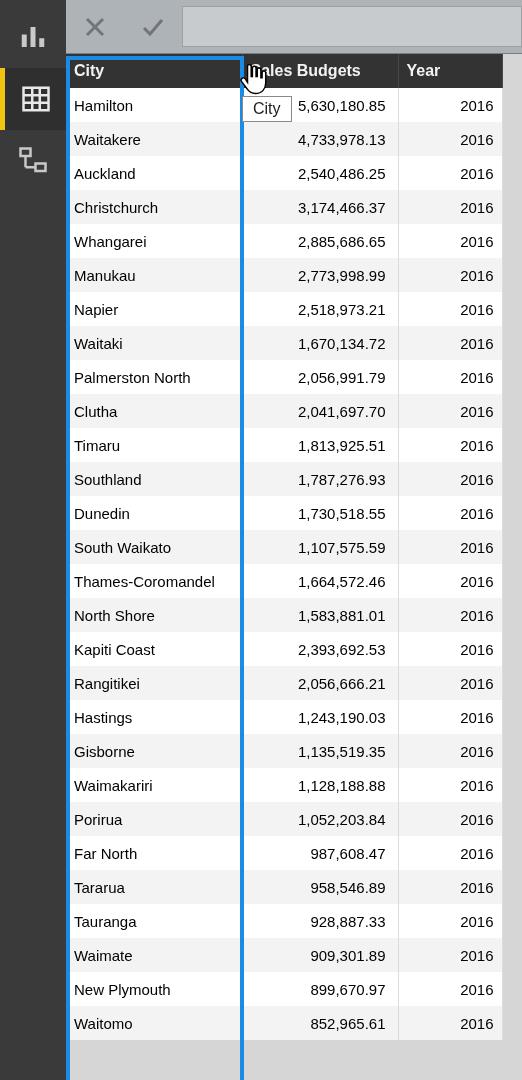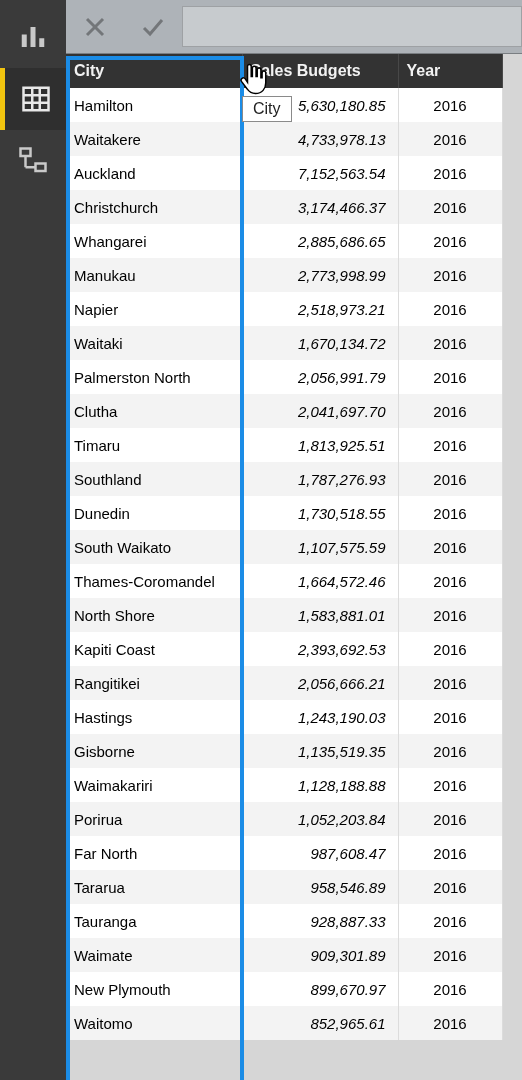--- a/index.html
+++ b/index.html
@@ -88,22 +88,22 @@
       height: 34px;
       border-right: 1px solid #dcdcdc;
       white-space: nowrap;
       overflow: hidden;
     }
     .grid tr:nth-child(even) td { background: #f3f3f3; }
     .grid tr:nth-child(odd) td { background: #ffffff; }
     .col-city { width: 176px; }
     .col-sales { width: 156px; }
     .col-year { width: 104px; }
-    td.cell-sales { text-align: right; font-style: italic; padding-right: 12px; }
-    td.cell-year { text-align: center; }
+    td.cell-sales { text-align: right; padding-right: 12px; }
+    td.cell-year { text-align: right; }
 
     
     .col-selected-outline {
       position: absolute;
       top: 2px;
       left: 0px;
       width: 178px;
       height: 1076px;
       border: 4px solid #1b8ce6;
       pointer-events: none;
@@ -192,21 +192,21 @@
             <td class="col-sales cell-sales">5,630,180.85</td>
             <td class="col-year cell-year">2016</td>
           </tr>
           <tr>
             <td class="col-city">Waitakere</td>
             <td class="col-sales cell-sales">4,733,978.13</td>
             <td class="col-year cell-year">2016</td>
           </tr>
           <tr>
             <td class="col-city">Auckland</td>
-            <td class="col-sales cell-sales">7,152,563.54</td>
+            <td class="col-sales cell-sales">2,540,486.25</td>
             <td class="col-year cell-year">2016</td>
           </tr>
           <tr>
             <td class="col-city">Christchurch</td>
             <td class="col-sales cell-sales">3,174,466.37</td>
             <td class="col-year cell-year">2016</td>
           </tr>
           <tr>
             <td class="col-city">Whangarei</td>
             <td class="col-sales cell-sales">2,885,686.65</td>

